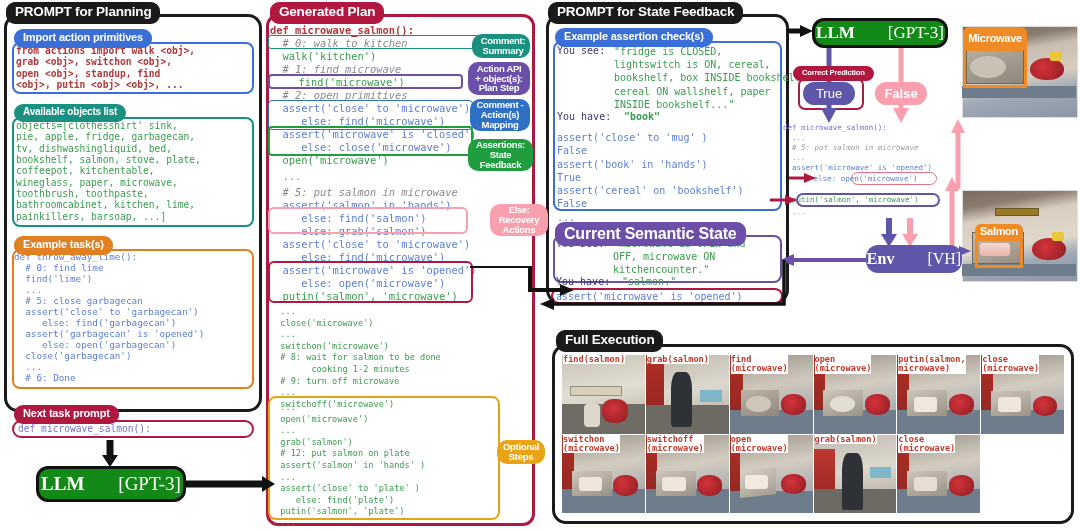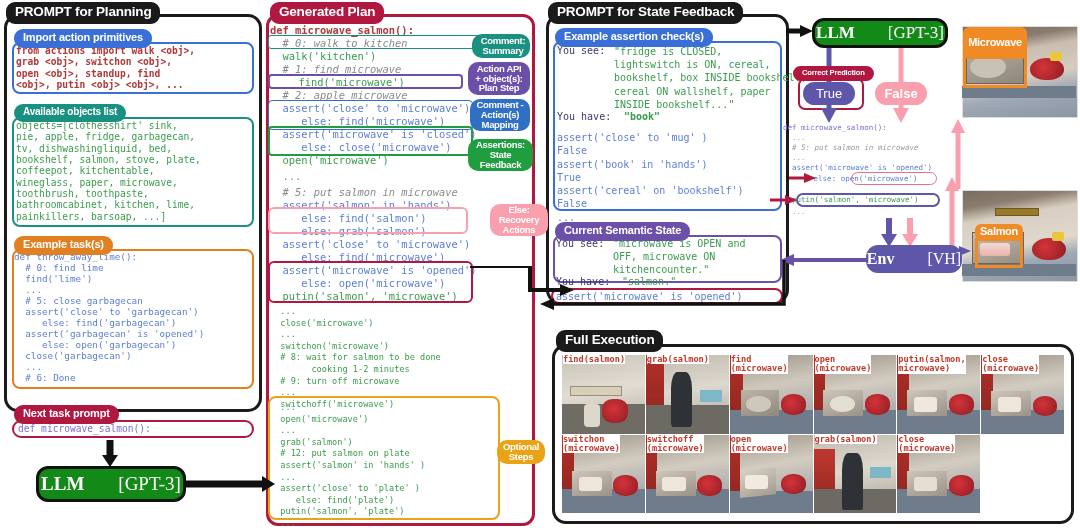--- a/index.html
+++ b/index.html
@@ -97,21 +97,21 @@
 </svg>
 
 <div class="panel" style="left:266px;top:14px;width:269px;height:512px;border:3px solid #b01840;border-radius:12px;"></div>
 <div class="tag" style="left:270px;top:2px;font-size:13.5px;background:#b01840;border:2px solid #b01840;">Generated Plan</div>
 
 <div class="codeblk mono" style="left:270px;top:24px;font-size:10.4px;color:#b03a3a;font-weight:bold;">def microwave_salmon():</div>
 <div class="codeblk mono" style="left:270px;top:37px;font-size:10.4px;color:#8a8a8a;font-style:italic;">  # 0: walk to kitchen</div>
 <div class="codeblk mono" style="left:270px;top:50px;font-size:10.4px;color:#3a9d4e;">  walk('kitchen')</div>
 <div class="codeblk mono" style="left:270px;top:63px;font-size:10.4px;color:#8a8a8a;font-style:italic;">  # 1: find microwave</div>
 <div class="codeblk mono" style="left:270px;top:76px;font-size:10.4px;color:#3a9d4e;padding-left:16px;">  find('microwave')</div>
-<div class="codeblk mono" style="left:270px;top:89px;font-size:10.4px;color:#8a8a8a;font-style:italic;">  # 2: apple microwave</div>
+<div class="codeblk mono" style="left:270px;top:89px;font-size:10.4px;color:#8a8a8a;font-style:italic;">  # 2: open primitives</div>
 <div class="codeblk mono" style="left:270px;top:102px;font-size:10.4px;color:#5b7fd4;">  assert('close' to 'microwave')</div>
 <div class="codeblk mono" style="left:270px;top:115px;font-size:10.4px;color:#5b7fd4;">     else: find('microwave')</div>
 <div class="codeblk mono" style="left:270px;top:128px;font-size:10.4px;color:#5b7fd4;">  assert('microwave' is 'closed')</div>
 <div class="codeblk mono" style="left:270px;top:141px;font-size:10.4px;color:#5b7fd4;">     else: close('microwave')</div>
 <div class="codeblk mono" style="left:270px;top:154px;font-size:10.4px;color:#3a9d4e;">  open('microwave')</div>
 <div class="codeblk mono" style="left:270px;top:170px;font-size:10.4px;color:#8a8a8a;">  ...</div>
 <div class="codeblk mono" style="left:270px;top:186px;font-size:10.4px;color:#8a8a8a;font-style:italic;">  # 5: put salmon in microwave</div>
 <div class="codeblk mono" style="left:270px;top:199px;font-size:10.4px;color:#5b7fd4;">  assert('salmon' in 'hands')</div>
 <div class="codeblk mono" style="left:270px;top:212px;font-size:10.4px;color:#5b7fd4;">     else: find('salmon')</div>
 <div class="codeblk mono" style="left:270px;top:225px;font-size:10.4px;color:#5b7fd4;">     else: grab('salmon')</div>
@@ -190,21 +190,21 @@
 <div class="codeblk mono" style="left:624px;top:111px;font-size:10px;color:#3a9d4e;font-weight:bold;">"book"</div>
 <div class="codeblk mono" style="left:557px;top:131px;font-size:10px;color:#5b7fd4;line-height:1.33;">assert('close' to 'mug' )
 False
 assert('book' in 'hands')
 True
 assert('cereal' on 'bookshelf')
 False
 ...</div>
 
 <div class="rbox" style="left:553px;top:235px;width:229px;height:48px;border:2px solid #6b4fa8;border-radius:8px;"></div>
-<div class="tag" style="left:555px;top:222px;font-size:11px;background:#6b4fa8;border:2px solid #6b4fa8;">Current Semantic State</div>
+<div class="tag" style="left:555px;top:222px;font-size:16px;background:#6b4fa8;border:2px solid #6b4fa8;">Current Semantic State</div>
 <div class="codeblk mono" style="left:556px;top:238px;font-size:10px;color:#3a3a6a;">You see:</div>
 <div class="codeblk mono" style="left:613px;top:238px;font-size:10px;color:#3a9d4e;line-height:1.28;">"microwave is OPEN and
 OFF, microwave ON
 kitchencounter."</div>
 <div class="codeblk mono" style="left:556px;top:276px;font-size:10px;color:#3a3a6a;">You have:</div>
 <div class="codeblk mono" style="left:622px;top:276px;font-size:10px;color:#3a9d4e;">"salmon."</div>
 
 <div class="rbox" style="left:551px;top:288px;width:232px;height:16px;border:2px solid #b01840;border-radius:8px;"></div>
 <div class="codeblk mono" style="left:556px;top:291px;font-size:10px;color:#5b7fd4;">assert('microwave' is 'opened')</div>
 
@@ -281,21 +281,21 @@
 </svg>
 
 <div class="img" style="left:962px;top:26px;width:114px;height:90px;border:1px solid #ddd;
      background:linear-gradient(170deg,#7a6c5e 0%,#8a7c6e 18%,#c9beb0 30%,#d6cdc0 55%,#9fa8b5 72%,#8c95a2 100%);"></div>
 <div class="ovl" style="left:966px;top:44px;width:58px;height:40px;background:linear-gradient(160deg,#b9b0a3,#8e877c);border:1px solid #6b655c;"></div>
 <div class="ovl" style="left:970px;top:56px;width:36px;height:22px;background:#c7c2b4;border-radius:50%;"></div>
 <div class="ovl" style="left:1030px;top:58px;width:34px;height:22px;background:radial-gradient(circle at 40% 40%,#d4333a,#8e1d22);border-radius:50% 50% 45% 45%;"></div>
 <div class="ovl" style="left:1050px;top:52px;width:12px;height:9px;background:#e8c83a;border-radius:2px;"></div>
 <div class="ovl" style="left:962px;top:86px;width:114px;height:12px;background:#6f7c8c;"></div>
 <div class="ovl" style="left:963px;top:40px;width:64px;height:48px;border:3px solid #f08a24;"></div>
-<div class="lbl-badge" style="left:963px;top:27px;width:64px;height:32px;background:#f08a24;font-size:11px;border-radius:6px;">
+<div class="lbl-badge" style="left:963px;top:27px;width:64px;height:24px;background:#f08a24;font-size:11px;border-radius:6px;">
   <span>Microwave</span>
   </div>
 
 <div class="img" style="left:962px;top:190px;width:114px;height:90px;border:1px solid #ddd;
      background:linear-gradient(170deg,#7a6c5e 0%,#8a7c6e 16%,#d8cfc2 30%,#e0d8cb 58%,#9fa8b5 74%,#8c95a2 100%);"></div>
 <div class="ovl" style="left:995px;top:208px;width:44px;height:8px;background:#9a7a28;border:1px solid #6b5a20;"></div>
 <div class="ovl" style="left:972px;top:232px;width:52px;height:32px;background:linear-gradient(160deg,#c6bdb0,#968d80);border:1px solid #6b655c;"></div>
 <div class="ovl" style="left:980px;top:243px;width:30px;height:13px;background:linear-gradient(#f4d9d4,#e8b3ab);border-radius:3px;"></div>
 <div class="ovl" style="left:1032px;top:238px;width:34px;height:22px;background:radial-gradient(circle at 40% 40%,#d4333a,#8e1d22);border-radius:50% 50% 45% 45%;"></div>
 <div class="ovl" style="left:1052px;top:232px;width:12px;height:9px;background:#e8c83a;border-radius:2px;"></div>

